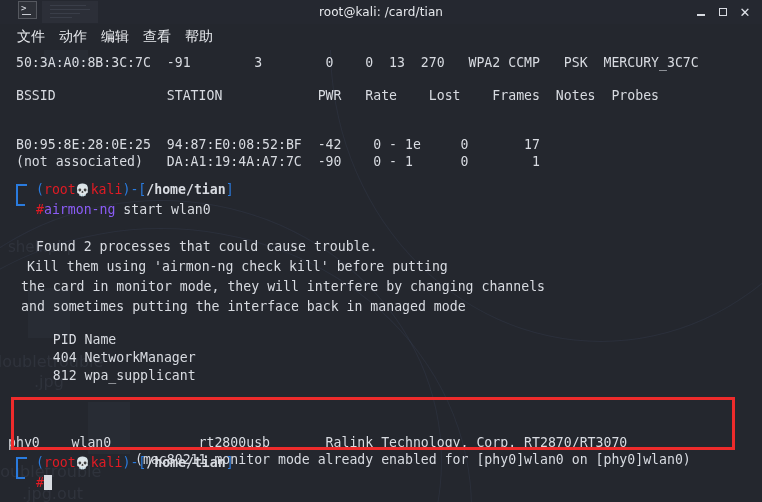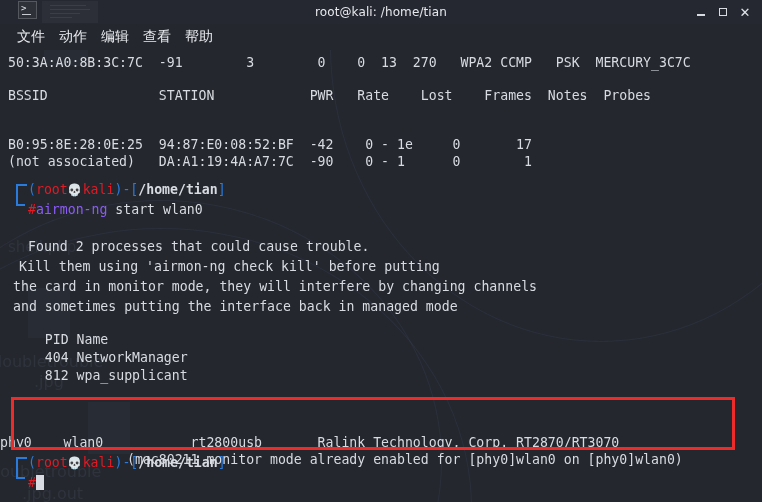--- a/index.html
+++ b/index.html
@@ -172,21 +172,21 @@
     position: absolute;
     left: 0; top: 0;
     width: 762px; height: 452px;
     font-family: "DejaVu Sans Mono", "Liberation Mono", monospace;
     font-size: 13.2px;
     line-height: 20px;
     color: #d8dbe1;
     white-space: pre;
     z-index: 3;
   }
-  .row { position: absolute; left: 0; white-space: pre; }
+  .row { position: absolute; left: 0; white-space: pre; padding-left: 8px; }
 
   
   .c-white  { color: #d8dbe1; }
   .c-red    { color: #e01b24; }
   .c-blue   { color: #2a7bde; }
   .c-teal   { color: #8b5cf6; }
 
   .skull { font-family: "DejaVu Sans", sans-serif; font-size: 12px; }
 
   .cursor {
@@ -231,21 +231,21 @@
   <div id="titlebar">
     <div id="tb-icons">
       <div class="term-icon"></div>
       <div class="tab-doc">
         <i></i>
           <i></i>
           <i></i>
           <i></i>
       </div>
     </div>
-    <div id="tb-title">root@kali: /home/tian</div>
+    <div id="tb-title">root@kali: /card/tian</div>
     <div id="tb-buttons">
       <div class="winbtn min"></div>
       <div class="winbtn max"></div>
       <div class="winbtn close">✕</div>
     </div>
   </div>
 
   <div id="menubar">
     <div class="menuitem">文件</div>
     <div class="menuitem">动作</div>

